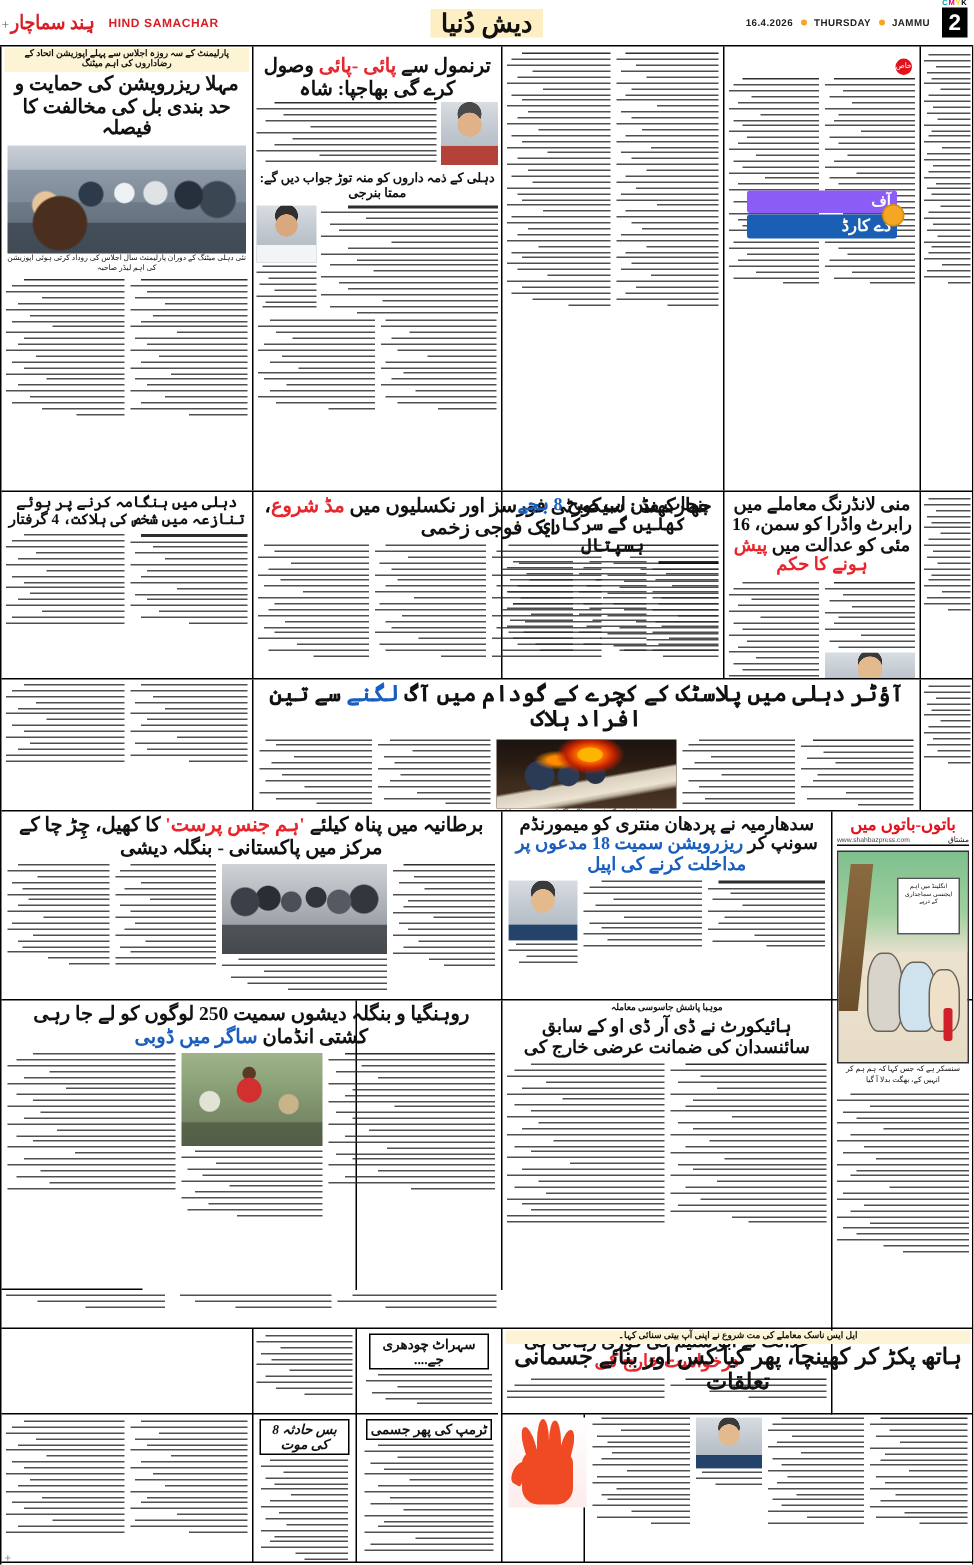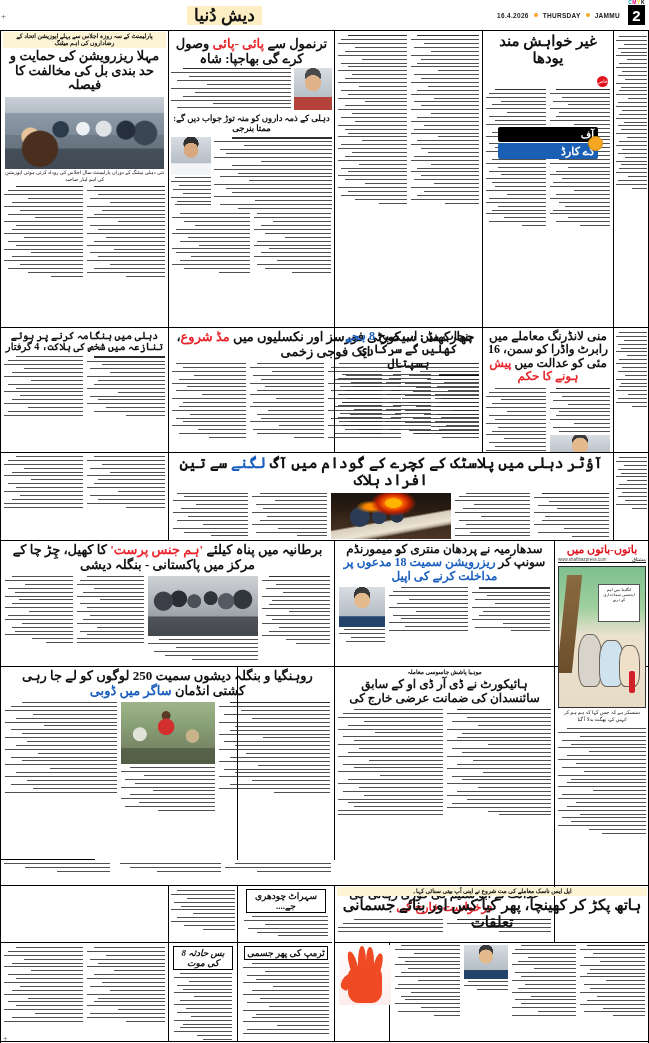--- a/index.html
+++ b/index.html
@@ -112,21 +112,21 @@
        radial-gradient(circle at 50% 36%, #e0b289 0 24%, transparent 25%),
        radial-gradient(circle at 50% 19%, #4a4a4a 0 20%, transparent 21%),
        linear-gradient(0deg, #b4423a 0 30%, transparent 31%);}
   .portrait.mamta::after{background:
        radial-gradient(circle at 50% 35%, #d8a87f 0 23%, transparent 24%),
        radial-gradient(circle at 50% 18%, #2f2f2f 0 20%, transparent 21%),
        linear-gradient(0deg, #f2f4f6 0 30%, transparent 31%);}
 
   
   .ad{position:absolute;}
-  .ad .redbar{background:#000000;height:15px;border-radius:2px;position:relative;}
+  .ad .redbar{background:#8b5cf6;height:15px;border-radius:2px;position:relative;}
   .ad .bluebar{background:#1a5fb4;height:16px;border-radius:2px;margin-top:1px;}
   .ad .adtxt{color:#fff;direction:rtl;font-weight:bold;font-size:10px;text-align:right;padding:0 4px;line-height:15px;}
   .ad .adtxt2{color:#fff;direction:rtl;font-weight:bold;font-size:11px;text-align:right;padding:0 4px;line-height:16px;}
   .ad .coin{position:absolute;right:-5px;top:9px;width:13px;height:13px;border-radius:50%;
             background:#f5a623;border:1px solid #d98e06;}
 
   
   .cartoon-head{text-align:center;background:#fff;border-bottom:1px solid #000;}
   .cartoon-head .t{color:#e1121c;font-weight:bold;font-size:11px;direction:rtl;letter-spacing:-.5px;}
   .cartoon-head .u{font-size:4.5px;color:#444;font-family:"Liberation Sans",sans-serif;}
@@ -156,20 +156,24 @@
 </head>
 <body>
 
 <div class="page">
 
   <div class="masthead">
     <div class="regmark">+</div>
     <div class="cmyk">
       <i class="c">C</i><i class="m">M</i><i class="y">Y</i><i class="k">K</i>
     </div>
+    <div class="brand">
+      <span class="brand-urdu">ہِند سماچار</span>
+      <span class="brand-en">HIND SAMACHAR</span>
+    </div>
     <div class="mast-center">
       <span>دیش دُنیا</span>
     </div>
     <div class="mast-right">
       <span class="mtxt">16.4.2026</span>
       <span class="dot"></span>
       <span class="mtxt">THURSDAY</span>
       <span class="dot"></span>
       <span class="mtxt">JAMMU</span>
       <span class="pagenum">2</span>
@@ -479,21 +483,20 @@
           <div class="ln s85"></div>
               <div class="ln s95"></div>
               <div class="ln s75"></div>
               <div class="ln s40"></div>
         </div>
           </div>
       </div>
     </div>
 
     <div class="blk" style="left:482px;top:0;width:130px;height:296px;">
-      <div class="hl h1">غیر خواہش مند یودھا</div>
       <div style="text-align:right;padding:0 3px;">
         <span style="display:inline-block;background:#e1121c;color:#fff;border-radius:50%;width:11px;height:11px;
                      font-size:5px;line-height:11px;text-align:center;direction:rtl;">خاص</span>
       </div>
       <div class="cols">
         <div class="col">
             <div class="txt">
           <div class="ln lead s90"></div>
               <div class="ln s100"></div>
               <div class="ln s80"></div>

